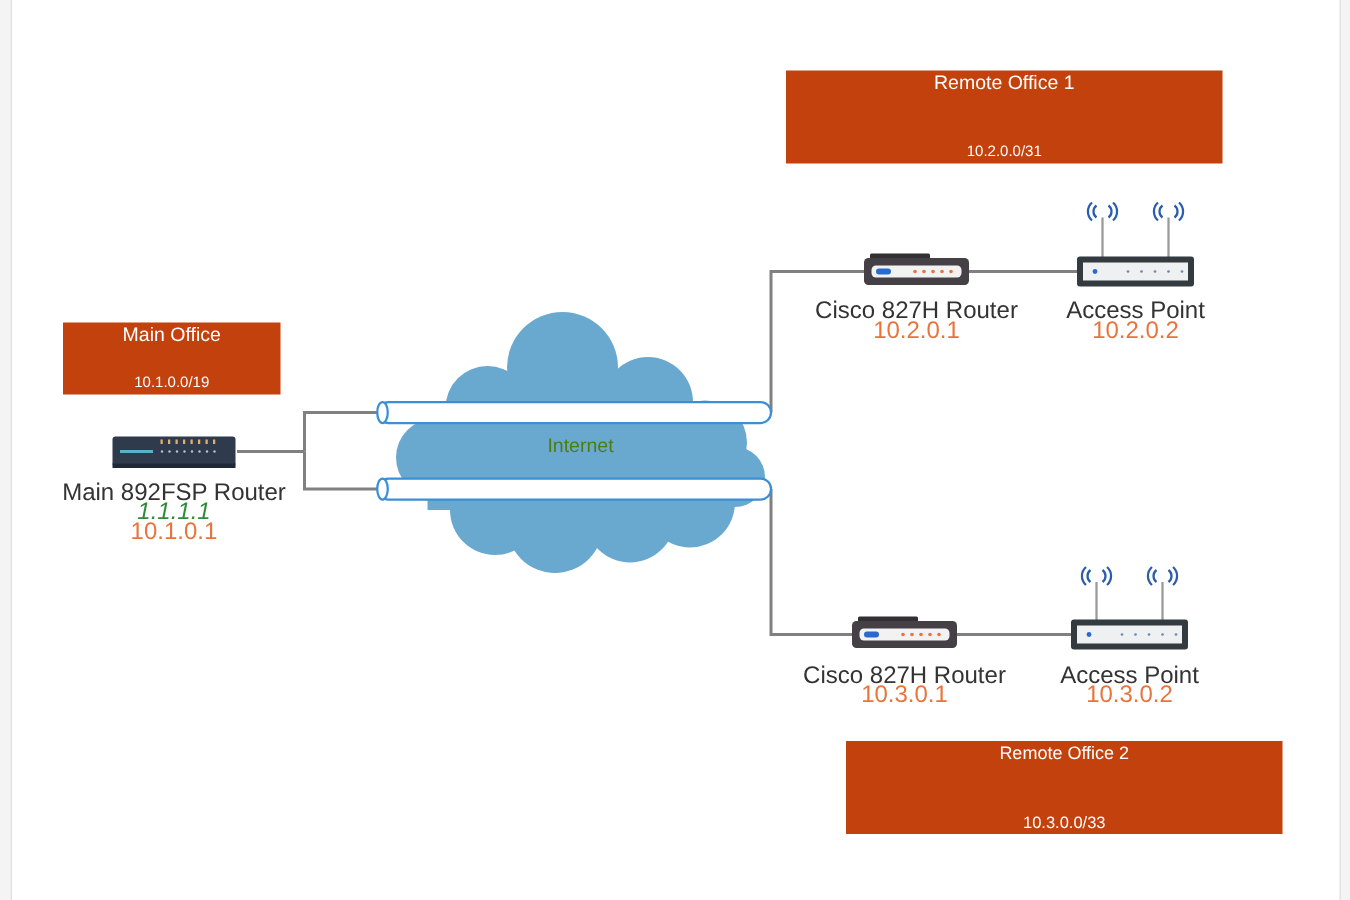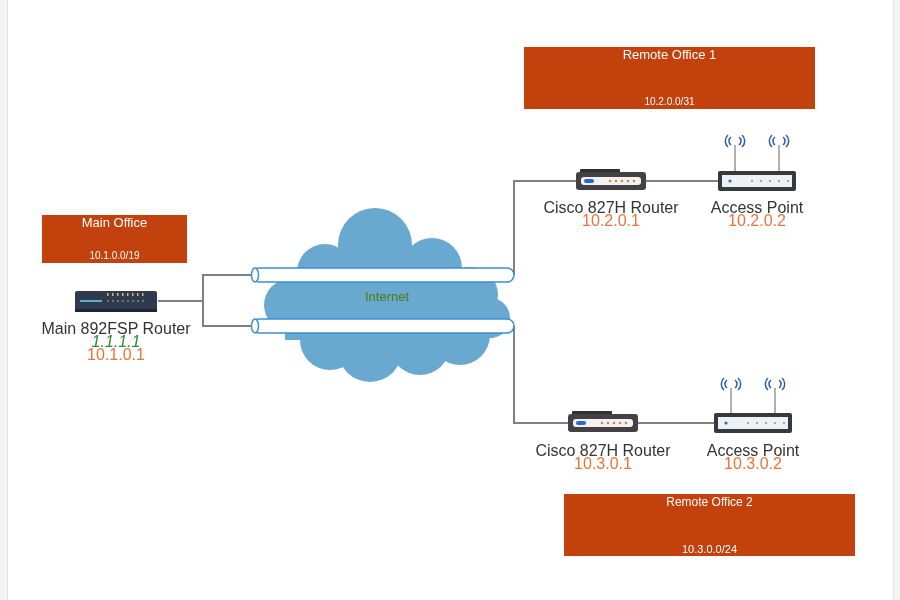--- a/index.html
+++ b/index.html
@@ -162,21 +162,21 @@
 <div class="box" style="left:42px;top:215px;width:145px;height:48px;">
   <div class="title">Main Office</div>
   <div class="sub">10.1.0.0/19</div>
 </div>
 <div class="box" style="left:524px;top:47px;width:291px;height:62px;">
   <div class="title">Remote Office 1</div>
   <div class="sub">10.2.0.0/31</div>
 </div>
 <div class="box" style="left:524px;top:494px;width:291px;height:62px;margin-left:40px;">
   <div class="title" style="font-size:12px">Remote Office 2</div>
-  <div class="sub" style="font-size:11px">10.3.0.0/24</div>
+  <div class="sub" style="font-size:11px">10.3.0.0/33</div>
 </div>
 
 <div class="cloud-label" style="left:387px;top:289px;">Internet</div>
 
 <div class="dev-label" style="left:116px;top:322px;">
   <div>Main 892FSP Router</div>
   <div class="ip-green">1.1.1.1</div>
   <div class="ip-orange">10.1.0.1</div>
 </div>
 <div class="dev-label" style="left:611px;top:201px;">

